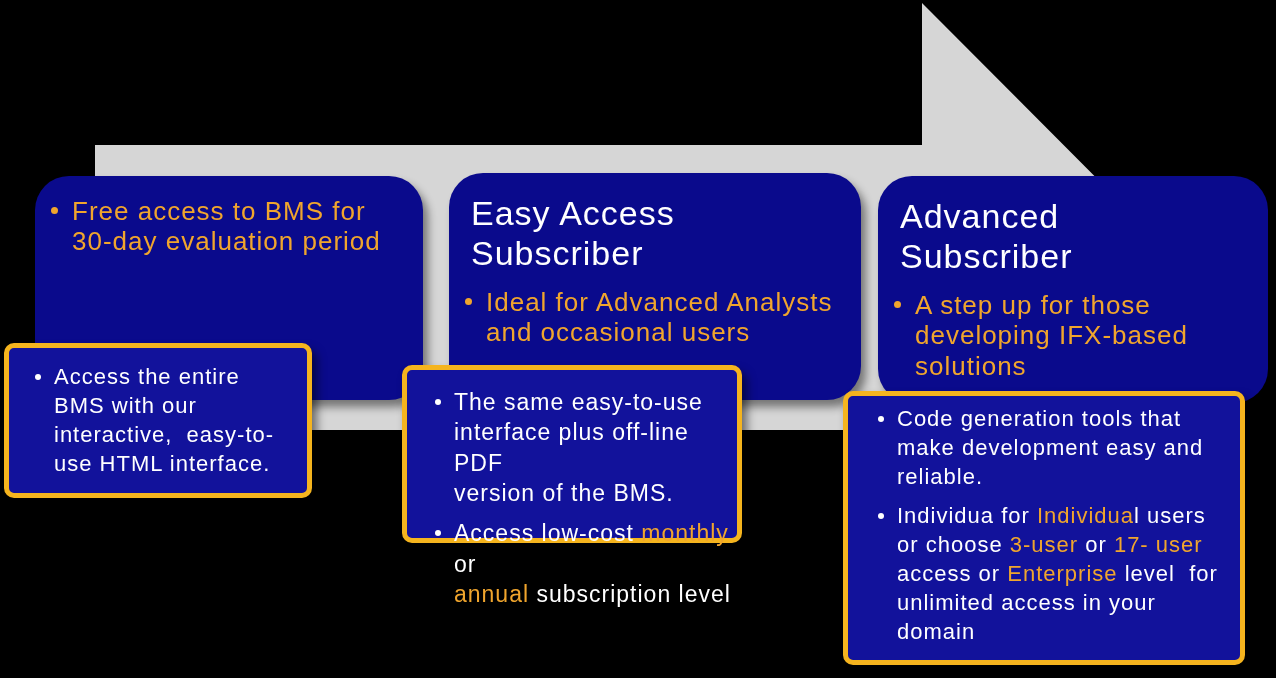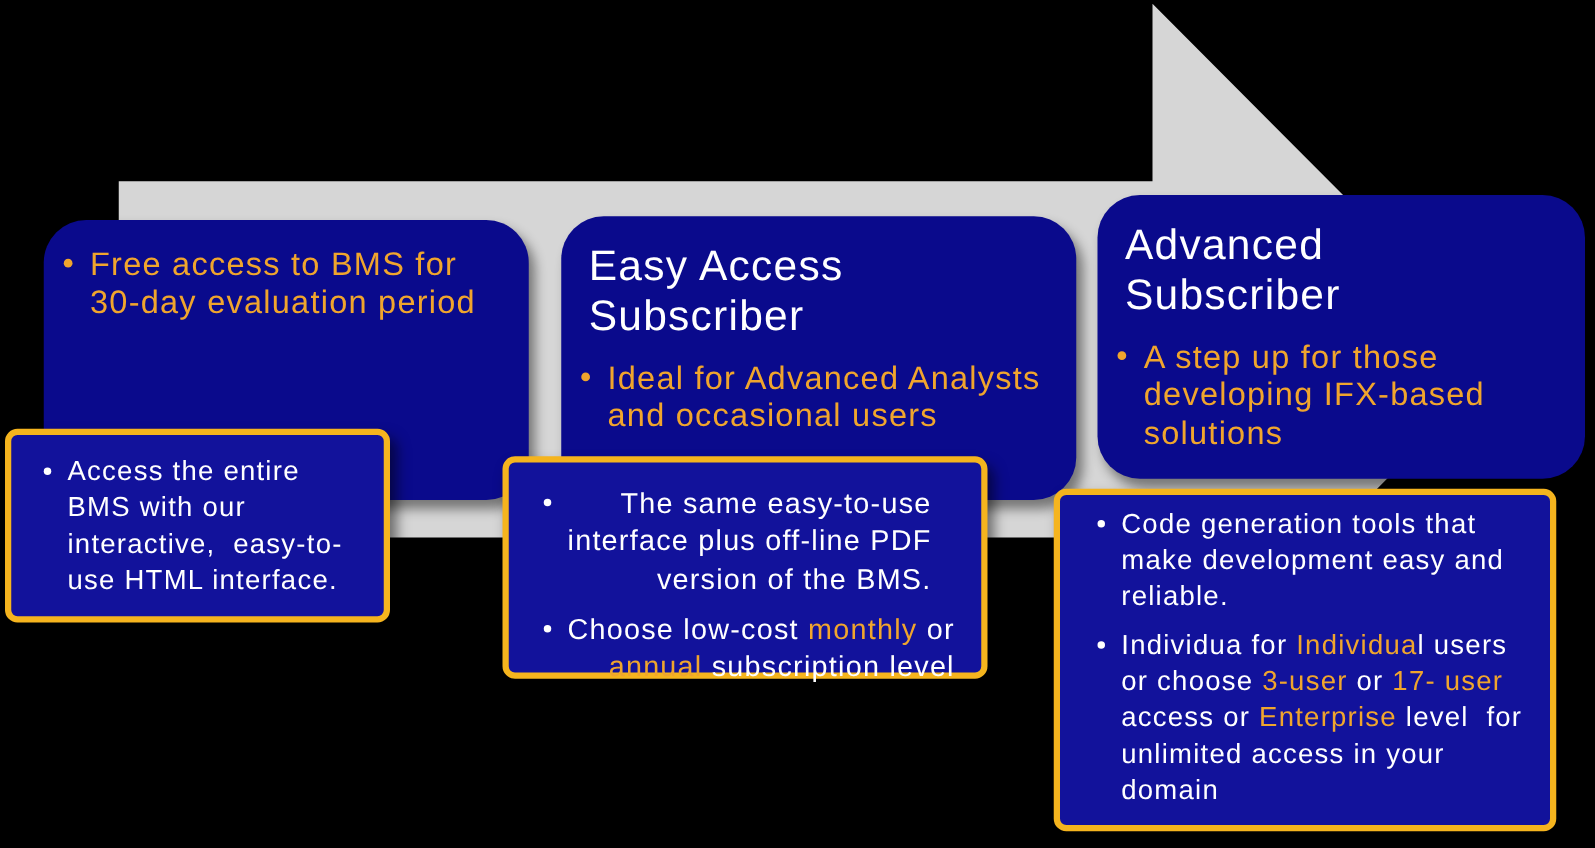--- a/index.html
+++ b/index.html
@@ -14,21 +14,21 @@
   .tier{
     position:absolute;z-index:1;box-sizing:border-box;
     background:var(--tier-box-color,#0A0A8C);
     border-radius:34px;
     padding:20px 10px 0 16px;
     color:var(--white-text-color,#fff);
     box-shadow:5px 7px 9px rgba(0,0,0,0.45);
   }
   #tier-0{left:35px;top:176px;width:388px;height:224px;}
   #tier-1{left:449px;top:173px;width:412px;height:227px;}
-  #tier-2{left:878px;top:156px;width:390px;height:227px;}
+  #tier-2{left:878px;top:176px;width:390px;height:227px;}
 
   .tier-title{
     margin:0 0 14px 6px;font-weight:400;
     font-size:34px;line-height:1.18;letter-spacing:1px;
     white-space:pre-line;color:var(--white-text-color,#fff);
   }
 
   .bullet{display:flex;align-items:flex-start;}
   .dot{flex:0 0 auto;border-radius:50%;background:currentColor;}
   .seg{white-space:pre-wrap;}
@@ -43,21 +43,21 @@
 
   .callout{
     position:absolute;z-index:2;box-sizing:border-box;
     background:var(--callout-box-color,#12129B);
     border:5px solid var(--gold-border-color,#F5B41E);
     border-radius:10px;
     color:var(--white-text-color,#fff);
     box-shadow:5px 7px 10px rgba(0,0,0,0.5);
   }
   #callout-0{left:4px;top:343px;width:308px;height:155px;padding:14px 6px 0 26px;font-size:22px;}
-  #callout-1{left:402px;top:365px;width:388px;height:178px;padding:17px 6px 0 28px;font-size:23px;text-align:right;}
+  #callout-1{left:402px;top:365px;width:340px;height:178px;padding:17px 6px 0 28px;font-size:23px;}
   #callout-2{left:843px;top:391px;width:402px;height:274px;padding:8px 8px 0 30px;font-size:22px;}
 
   .callout .bullet{line-height:1.32;letter-spacing:1px;margin:0 0 10px 0;color:var(--white-text-color,#fff);}
   .callout .dot{width:6px;height:6px;margin:12px 13px 0 0;}
 </style>
 </head>
 <body style="--background-color: #000000; --arrow-color: #D6D6D6; --tier-box-color: #0A0A8C; --callout-box-color: #12129B; --gold-border-color: #F5B41E; --gold-text-color: #F0A52D; --white-text-color: #FFFFFF;">
 
 <div class="slide">
 
@@ -106,21 +106,21 @@
 
   <aside class="callout" id="callout-1">
     <div class="bullet">
       <span class="dot"></span>
       <span class="seg"><span class="seg-white">The same easy-to-use
 interface plus off-line PDF
 version of the BMS.</span></span>
     </div>
     <div class="bullet">
       <span class="dot"></span>
-      <span class="seg"><span class="seg-white">Choose low-cost </span><span class="seg-gold">monthly</span><span class="seg-white"> or
+      <span class="seg"><span class="seg-white">Access low-cost </span><span class="seg-gold">monthly</span><span class="seg-white"> or
 </span><span class="seg-gold">annual</span><span class="seg-white"> subscription level</span></span>
     </div>
   </aside>
 
   <aside class="callout" id="callout-2">
     <div class="bullet">
       <span class="dot"></span>
       <span class="seg"><span class="seg-white">Code generation tools that
 make development easy and
 reliable.</span></span>

